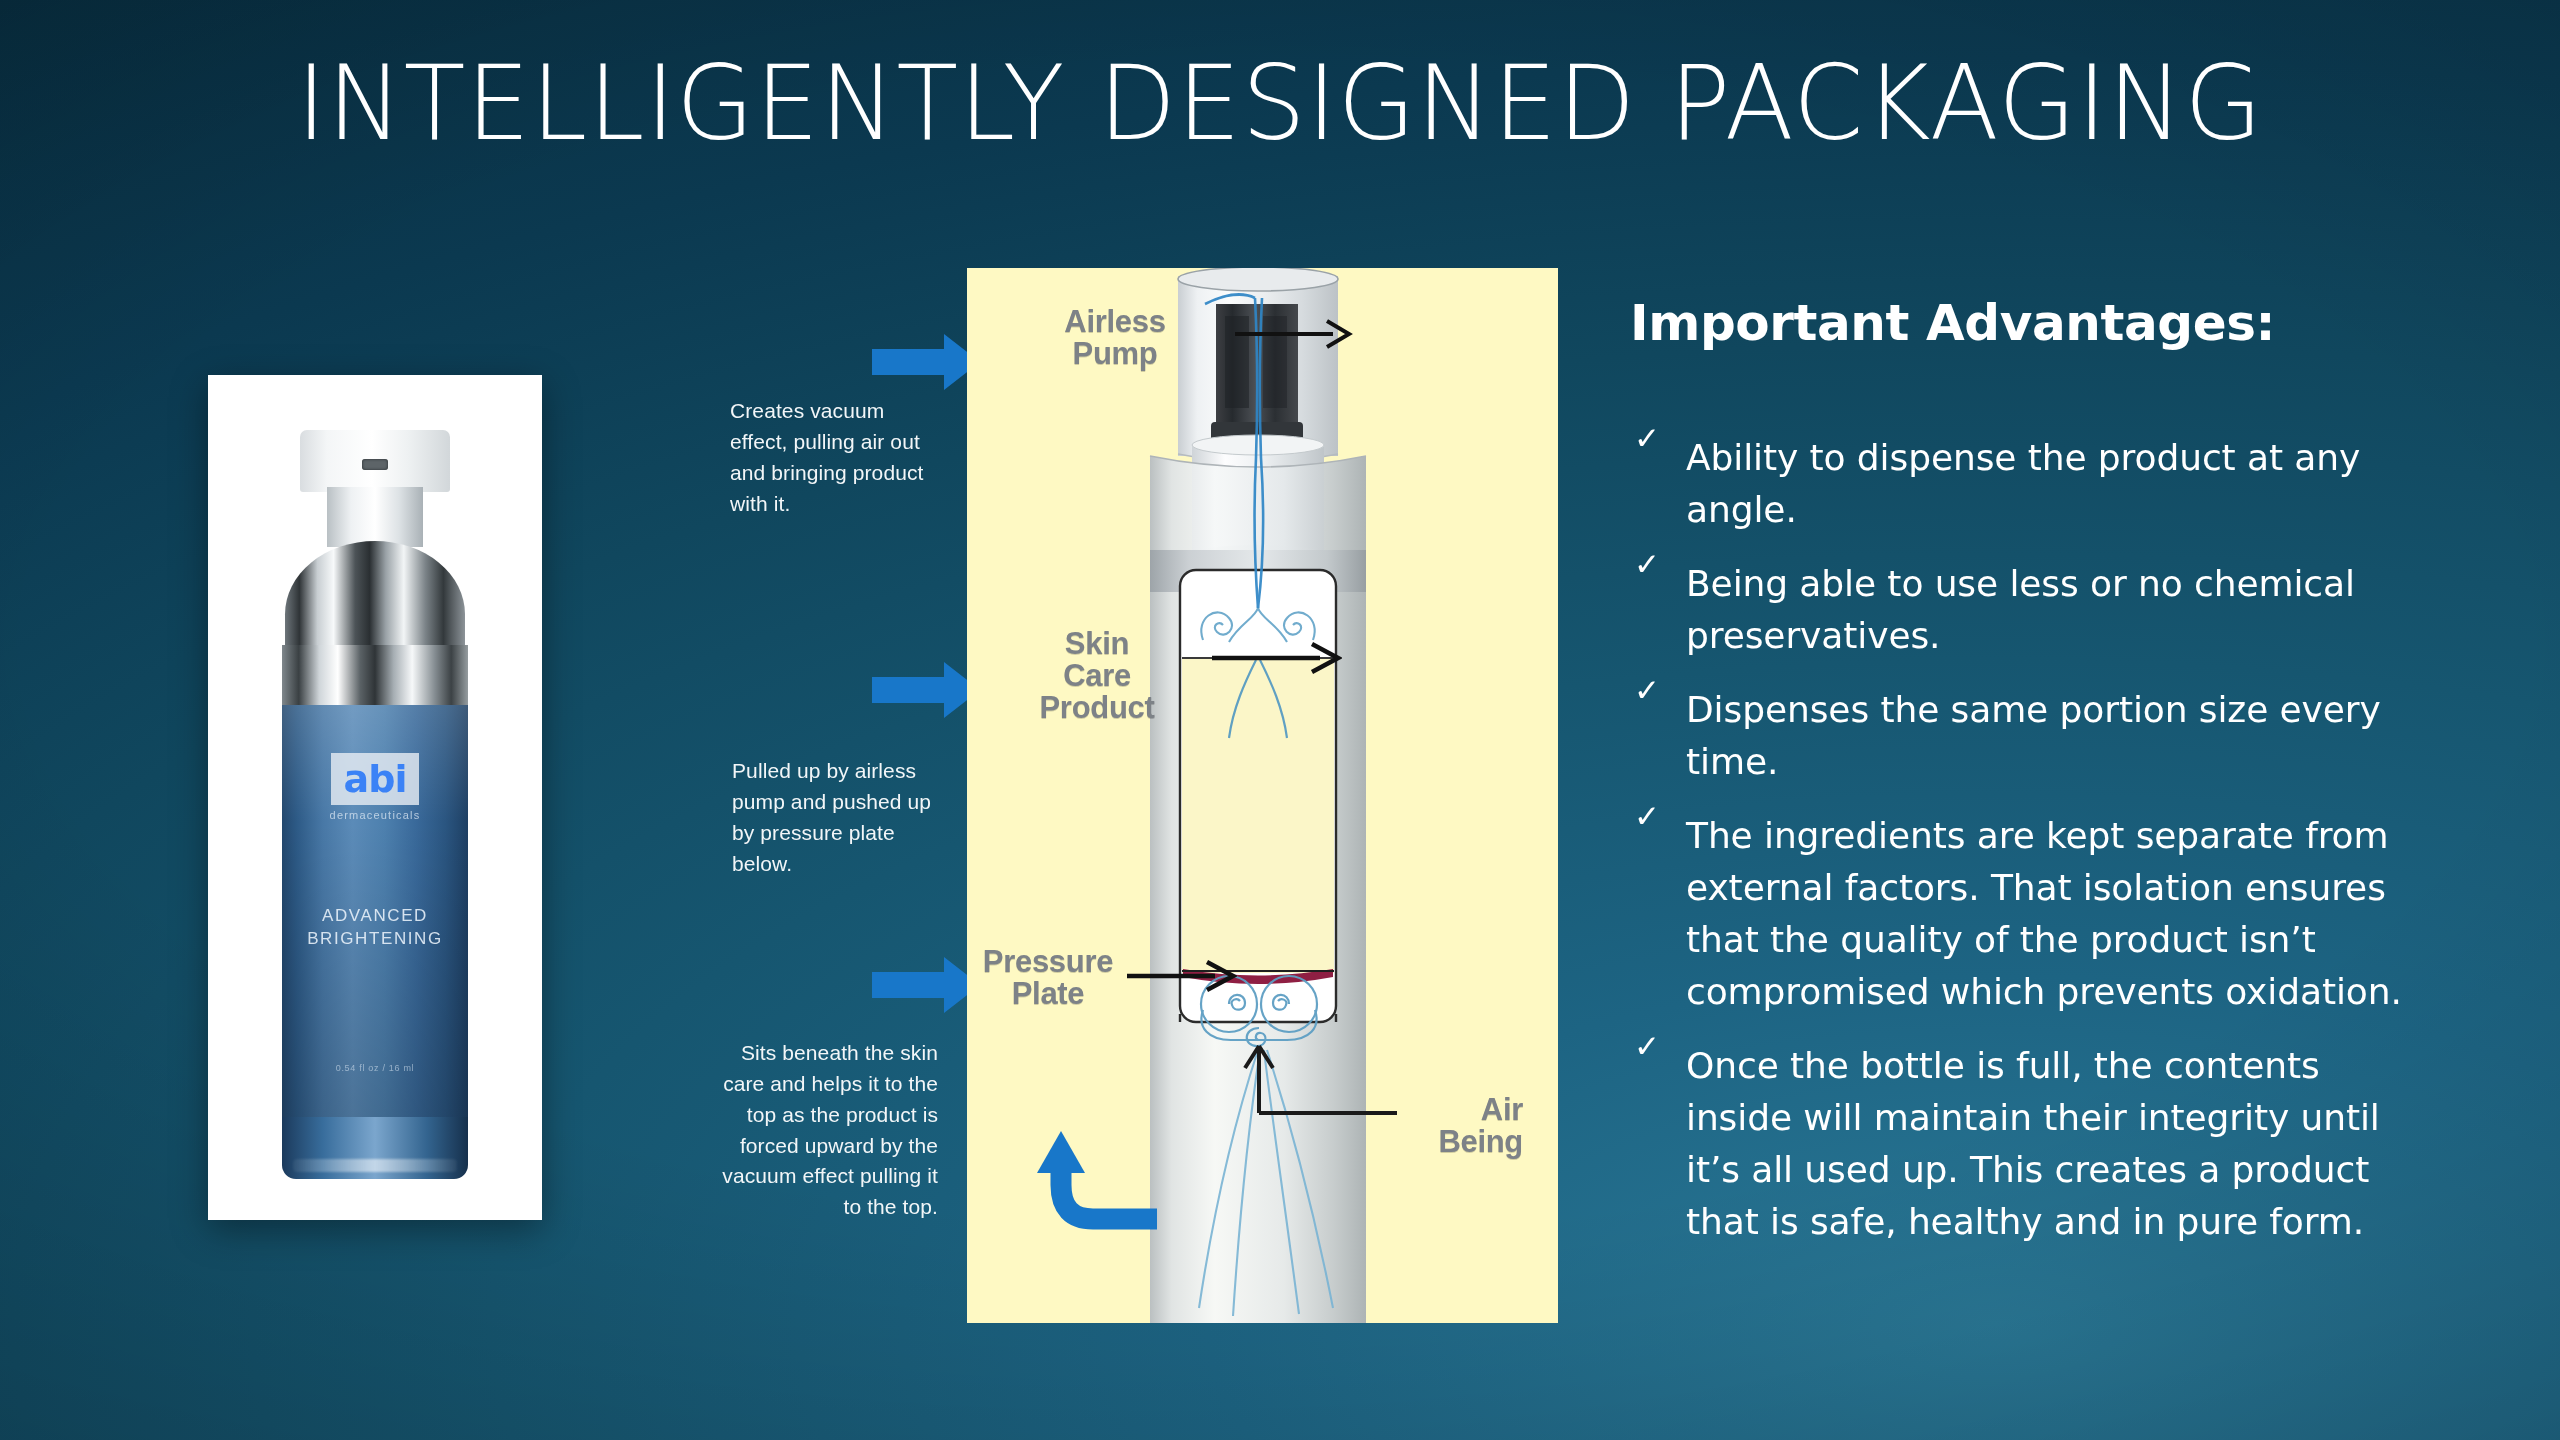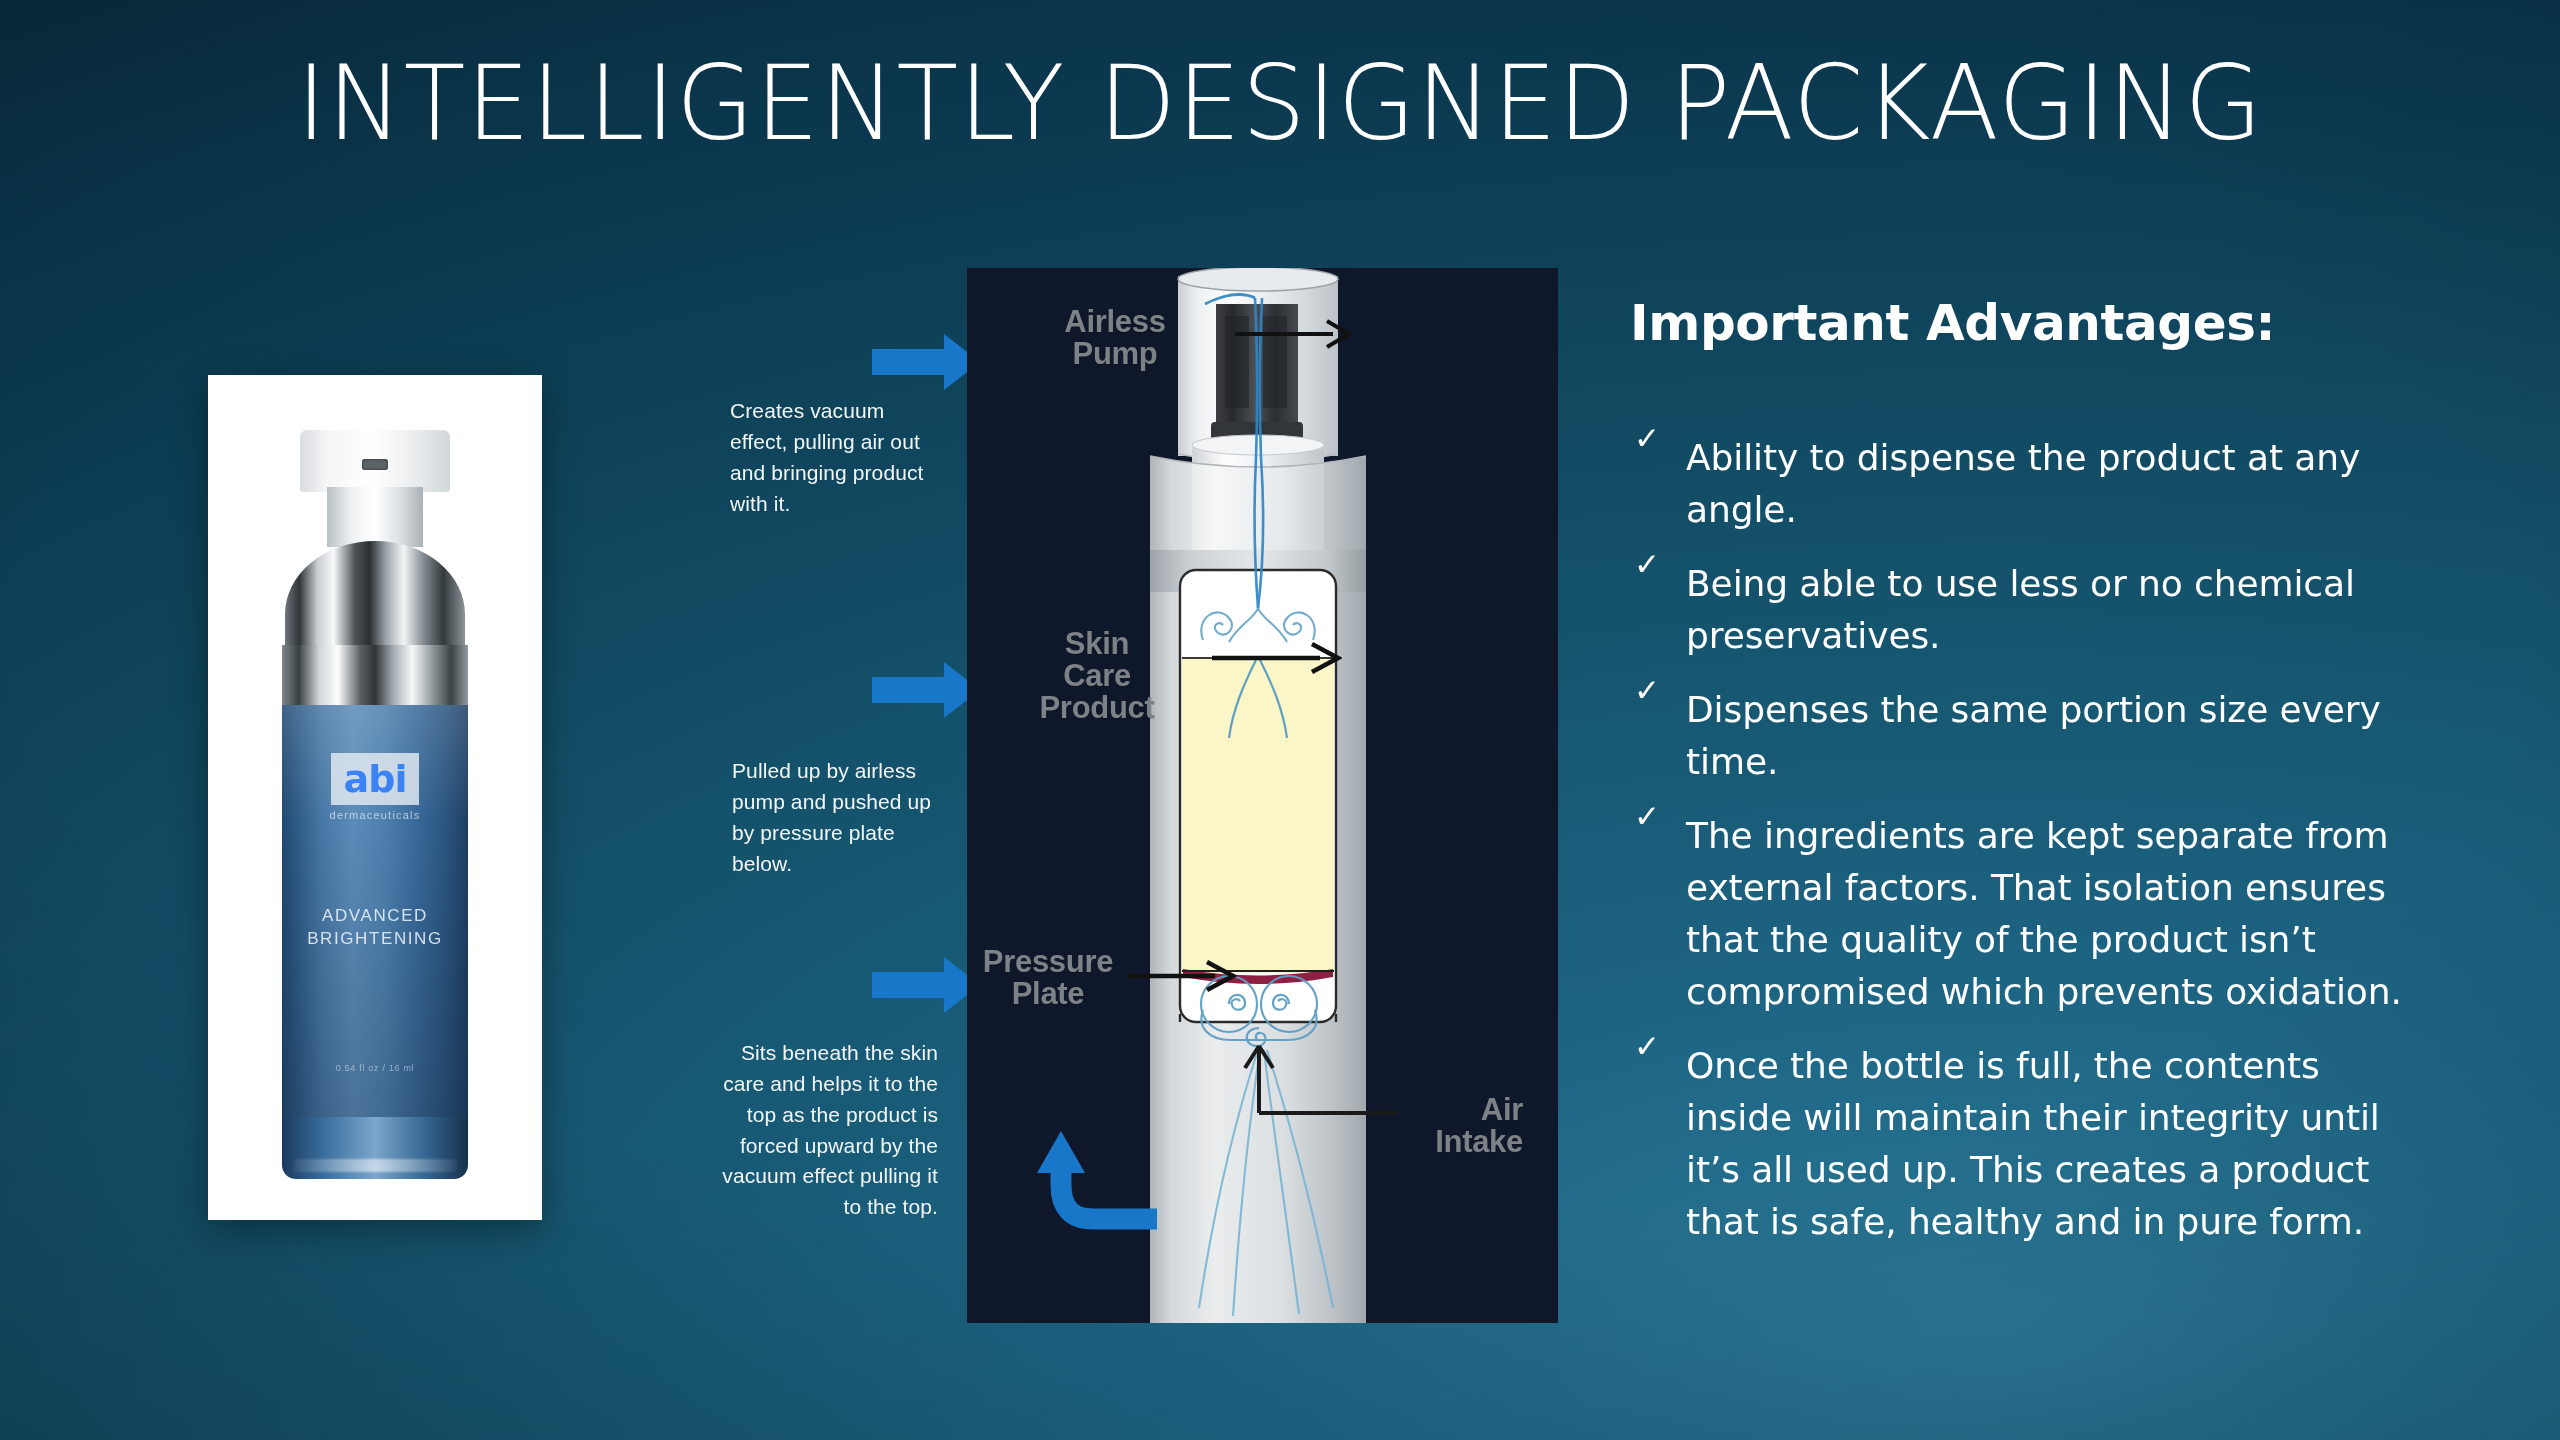--- a/index.html
+++ b/index.html
@@ -144,21 +144,21 @@
   .anno-3 { left:713px; top:1038px; width:225px;text-align:right; }
 
   
   .blue-arrow { position:absolute; }
 
   
   .panel {
     position:absolute;
     left:967px; top:268px;
     width:591px; height:1055px;
-    background:#0f172a;
+    background:#fef9c3;
   }
 
   .d-label {
     position:absolute;
     font-family:"Liberation Sans", sans-serif;
     font-weight:700;
     font-size:31px;
     line-height:1.04;
     color:#7d8287;
     text-shadow:0 1px 0 rgba(0,0,0,0.18);
@@ -390,21 +390,21 @@
     <div>Product</div>
   </div>
 
   <div class="d-label c" style="left:-14px; top:678px; width:190px;">
     <div>Pressure</div>
     <div>Plate</div>
   </div>
 
   <div class="d-label r" style="left:388px; top:826px; width:168px;">
     <div>Air</div>
-    <div>Intake</div>
+    <div>Being</div>
   </div>
 </div>
 
 <div class="adv-head">Important Advantages:</div>
 
 <div class="adv-list">
   <div class="adv-item">
     <div class="adv-check">✓</div>
     <div class="adv-text">Ability to dispense the product at any angle.</div>
   </div>

